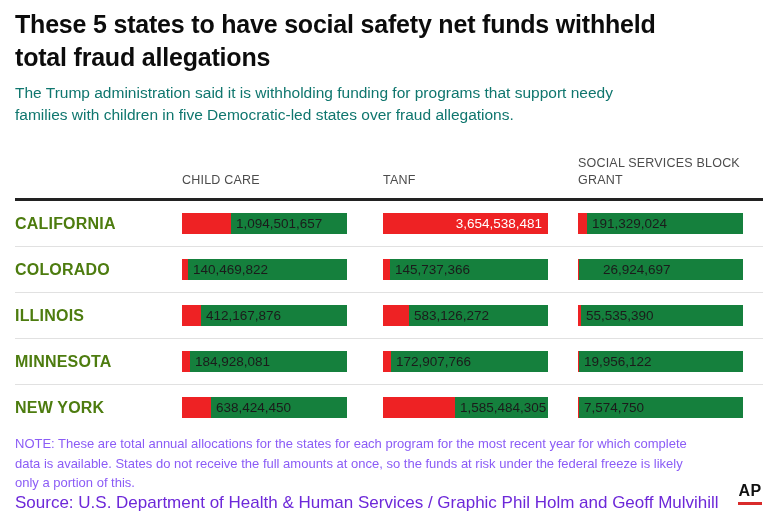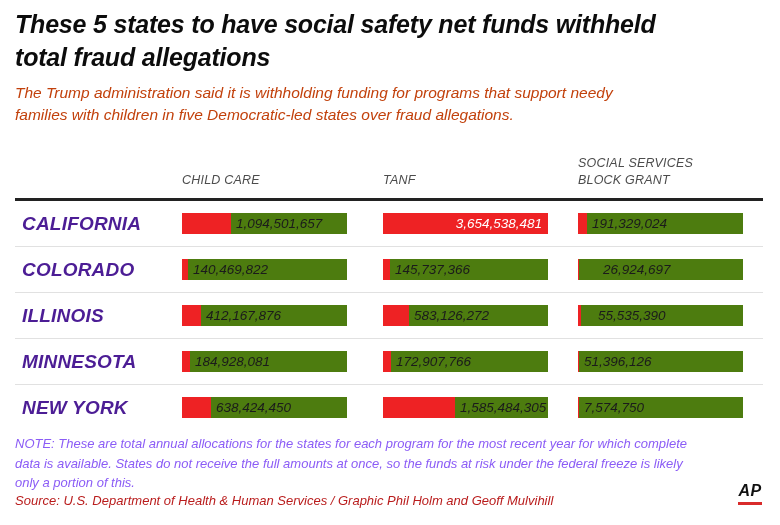--- a/index.html
+++ b/index.html
@@ -1,63 +1,62 @@
 <!DOCTYPE html>
 <html><head>
 <meta charset="utf-8">
 <style>
   html,body{margin:0;padding:0;background:#fff;}
   .page{
     position:relative;width:780px;height:525px;background:#ffffff;overflow:hidden;
     font-family:"Liberation Sans","DejaVu Sans",sans-serif;
-    font-style:italic;
   }
   .title{
     position:absolute;left:15px;top:8px;
     font-size:25px;font-weight:700;color:#0c0c0c;
     line-height:1.3;letter-spacing:-0.2px;
   }
   .subtitle{
     position:absolute;left:15px;top:82px;
-    font-size:15.5px;color:#c2410c;line-height:1.45;
+    font-size:15.5px;color:#0f766e;line-height:1.45;
   }
   .col-headers{position:absolute;left:15px;top:148px;width:748px;height:45px;}
   .col-header{
     position:absolute;bottom:4px;
     font-size:12.5px;color:#4c4c4c;line-height:1.35;letter-spacing:0.2px;
     display:flex;align-items:flex-end;
   }
   .col-header.c0{left:167px;width:160px;}
   .col-header.c1{left:368px;width:160px;}
   .col-header.c2{left:563px;width:162px;}
   .rule{position:absolute;left:15px;top:198px;width:748px;height:3px;background:#222222;}
   .rows{position:absolute;left:15px;top:201px;width:748px;}
   .row{position:relative;height:45px;border-bottom:1px solid #e1e1e1;}
   .row:last-child{border-bottom:none;}
   .state-label{
     position:absolute;left:0;top:0;height:45px;display:flex;align-items:center;
-    font-size:19px;font-weight:700;color:#4c1d95;letter-spacing:0.2px;margin-left:7px;
+    font-size:16px;font-weight:700;color:#4d7c0f;letter-spacing:0.2px;
   }
-  .track{position:absolute;top:12px;width:165px;height:21px;background:#4d7c0f;}
+  .track{position:absolute;top:12px;width:165px;height:21px;background:#15803d;}
   .track.c0{left:167px;}
   .track.c1{left:368px;}
   .track.c2{left:563px;}
   .fill{position:absolute;left:0;top:0;height:21px;}
   .val{
     position:absolute;top:0;height:21px;line-height:21px;
     font-size:13.5px;color:#1b1b1b;white-space:nowrap;
   }
   .val.inside{color:#ffffff;}
   .note{
     position:absolute;left:15px;top:434px;
     font-size:13px;color:#8b5cf6;line-height:1.5;
   }
   .source{
     position:absolute;left:15px;top:493px;
-    font-size:13px;color:#b91c1c;
+    font-size:17px;color:#6d28d9;
   }
   .ap-logo{position:absolute;right:17px;top:482px;width:26px;text-align:center;}
   .ap-text{font-size:16px;font-weight:800;color:#111111;letter-spacing:0.3px;line-height:1.1;}
   .ap-underline{height:3px;background:#d92b2b;width:24px;margin:2px auto 0 auto;}
 </style>
 </head>
 <body>
 
 <div class="page">
 
@@ -115,36 +114,36 @@
         <div class="track c0">
           <div class="fill" style="width: 19px; background: rgb(238, 34, 36);"></div>
           <div class="val" style="left: 24px;">412,167,876</div>
         </div>
         <div class="track c1">
           <div class="fill" style="width: 26px; background: rgb(238, 34, 36);"></div>
           <div class="val" style="left: 31px;">583,126,272</div>
         </div>
         <div class="track c2">
           <div class="fill" style="width: 3px; background: rgb(238, 34, 36);"></div>
-          <div class="val" style="left: 20px;">55,535,390</div>
+          <div class="val" style="left: 8px;">55,535,390</div>
         </div>
       </div>
       <div class="row">
         <div class="state-label">MINNESOTA</div>
         <div class="track c0">
           <div class="fill" style="width: 8px; background: rgb(238, 34, 36);"></div>
           <div class="val" style="left: 13px;">184,928,081</div>
         </div>
         <div class="track c1">
           <div class="fill" style="width: 8px; background: rgb(238, 34, 36);"></div>
           <div class="val" style="left: 13px;">172,907,766</div>
         </div>
         <div class="track c2">
           <div class="fill" style="width: 1px; background: rgb(238, 34, 36);"></div>
-          <div class="val" style="left: 6px;">51,396,126</div>
+          <div class="val" style="left: 6px;">19,956,122</div>
         </div>
       </div>
       <div class="row">
         <div class="state-label">NEW YORK</div>
         <div class="track c0">
           <div class="fill" style="width: 29px; background: rgb(238, 34, 36);"></div>
           <div class="val" style="left: 34px;">638,424,450</div>
         </div>
         <div class="track c1">
           <div class="fill" style="width: 72px; background: rgb(238, 34, 36);"></div>

